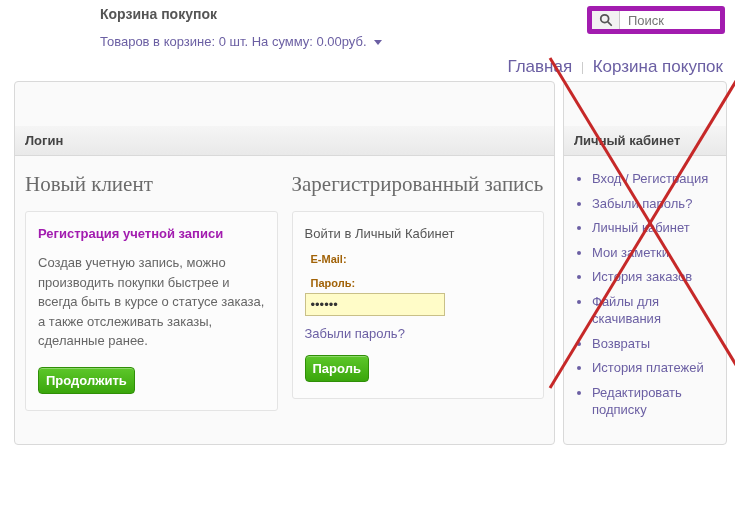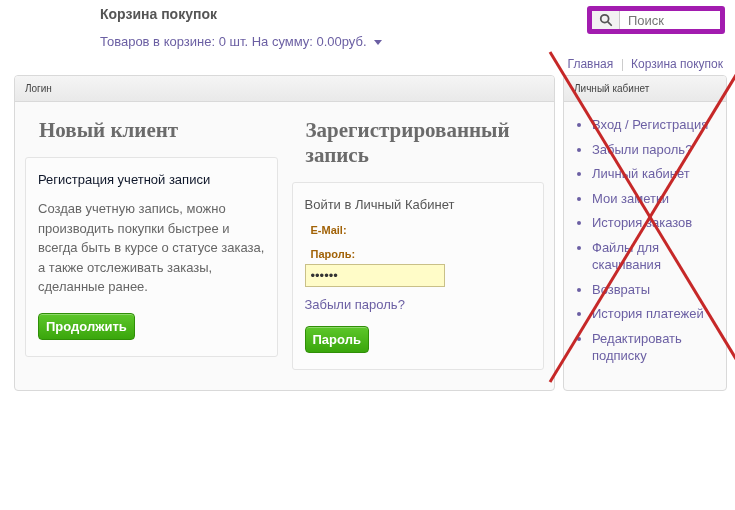--- a/index.html
+++ b/index.html
@@ -58,21 +58,21 @@
     border: none;
     padding: 0 8px;
     font-size: 13px;
     color: #444;
     width: 100px;
     outline: none;
   }
   .breadcrumb {
     text-align: right;
     padding: 6px 12px 4px 0;
-    font-size: 12px;
+    font-size: 17px;
     color: #6b5fa3;
   }
   .breadcrumb span { color: #6b5fa3; }
   .breadcrumb .sep {
     color: #bbb;
     margin: 0 5px;
     border-left: 1px solid #ccc;
     height: 12px;
     display: inline-block;
     vertical-align: middle;
@@ -87,46 +87,47 @@
     border: 1px solid #d9d9d9;
     border-radius: 4px;
     background: #fafafa;
     flex: 1;
     overflow: hidden;
   }
   .panel-head {
     background: linear-gradient(#f5f5f5,#e9e9e9);
     border-bottom: 1px solid #d9d9d9;
     padding: 7px 10px;
-    font-weight: normal;
+    font-weight: bold;
     color: #444;
-    font-size: 10px;
+    font-size: 13px;
+    margin-top: 44px;
   }
   .two-col {
     display: flex;
     padding: 16px 10px 20px 10px;
     gap: 14px;
   }
   .col { flex: 1; }
   .col h2 {
     font-family: Georgia, 'Times New Roman', serif;
-    font-weight: bold;
+    font-weight: normal;
     color: #6b6b6b;
     font-size: 21px;
-    margin: 0 0 14px 14px;
+    margin: 0 0 14px 0;
   }
   .box {
     border: 1px solid #e4e4e4;
     background: #fcfcfc;
     border-radius: 3px;
     padding: 14px 12px 16px 12px;
   }
   .box-title {
-    font-weight: normal;
-    color: #0f172a;
+    font-weight: bold;
+    color: #a21caf;
     margin-bottom: 12px;
   }
   .box-text {
     color: #666;
     line-height: 1.5;
     margin-bottom: 16px;
   }
   .label {
     font-weight: bold;
     color: #a16207;

